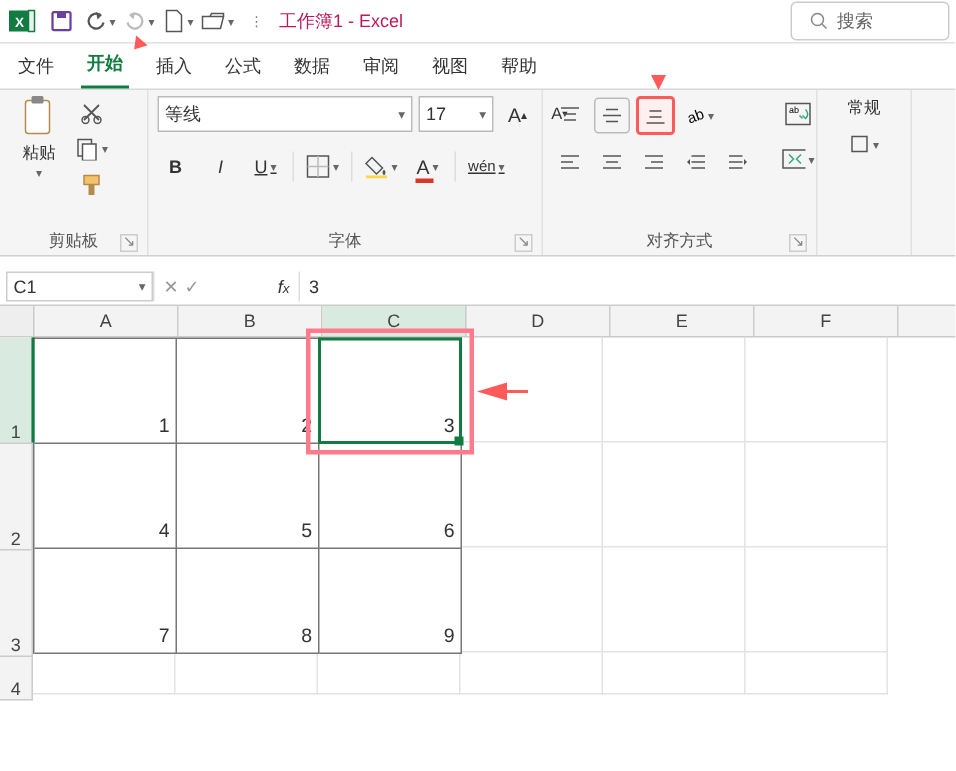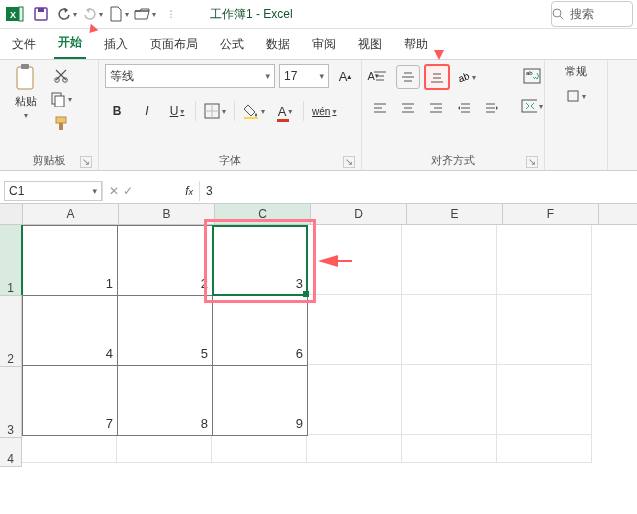--- a/index.html
+++ b/index.html
@@ -1,20 +1,20 @@
 <!DOCTYPE html>
 <html><head>
 <meta charset="utf-8">
 <style>
 html,body{margin:0;padding:0;font-family:"Microsoft YaHei","Segoe UI",Arial,sans-serif;font-size:12px;background:#fff;color:#333;width:637px;height:514px;overflow:hidden;}
 .titlebar{height:28px;background:#fff;display:flex;align-items:center;padding:0 4px;border-bottom:1px solid #e0e0e0;}
 .titlebar .qat{display:flex;align-items:center;gap:4px;}
 .titlebar .qat .btn{width:22px;height:22px;display:flex;align-items:center;justify-content:center;border-radius:2px;}
-.titlebar .title{margin-left:28px;font-size:12px;color:#14532d;}
-.titlebar .search{margin-left:auto;display:flex;align-items:center;gap:6px;border:1px solid #ccc;border-radius:4px;padding:2px 0;height:20px;color:#666;min-width:80px;}
+.titlebar .title{margin-left:4px;font-size:12px;color:#be185d;}
+.titlebar .search{margin-left:auto;display:flex;align-items:center;gap:6px;border:1px solid #ccc;border-radius:4px;padding:2px 12px;height:20px;color:#666;min-width:80px;}
 .tabs{height:30px;display:flex;align-items:flex-end;padding:0 8px;gap:14px;border-bottom:1px solid #d8d8d8;}
 .tab{padding:6px 4px;color:#333;}
 .tab.active{font-weight:bold;border-bottom:2px solid #107c41;color:#107c41;}
 .red-arrow-tab{position:relative;}
 .red-arrow-tab::after{content:"";position:absolute;right:-10px;top:-3px;width:0;height:0;border-top:5px solid transparent;border-right:8px solid #ff5a5a;border-bottom:5px solid transparent;transform:rotate(-50deg);}
 .ribbon{height:110px;background:#f5f5f5;display:flex;align-items:stretch;border-bottom:1px solid #d0d0d0;}
 .group{display:flex;flex-direction:column;justify-content:space-between;padding:4px 6px 2px;border-right:1px solid #e1e1e1;}
 .group-body{display:flex;align-items:flex-start;gap:4px;flex:1;}
 .group-label{text-align:center;font-size:11px;color:#555;padding-top:2px;position:relative;}
 .group-label .launcher{position:absolute;right:0;bottom:0;font-size:10px;color:#888;border:1px solid #ccc;width:10px;height:10px;line-height:9px;}
@@ -110,21 +110,20 @@
         </svg>
     </span>
     <span>搜索</span>
   </div>
 </div>
 
 <div class="tabs">
   <div class="tab">文件</div>
   <div class="tab active red-arrow-tab">开始</div>
   <div class="tab">插入</div>
-  <div class="tab">页面布局</div>
   <div class="tab">公式</div>
   <div class="tab">数据</div>
   <div class="tab">审阅</div>
   <div class="tab">视图</div>
   <div class="tab">帮助</div>
 </div>
 
 <div class="ribbon" style="position:relative;">
 
   <div class="group" style="width:86px;">

